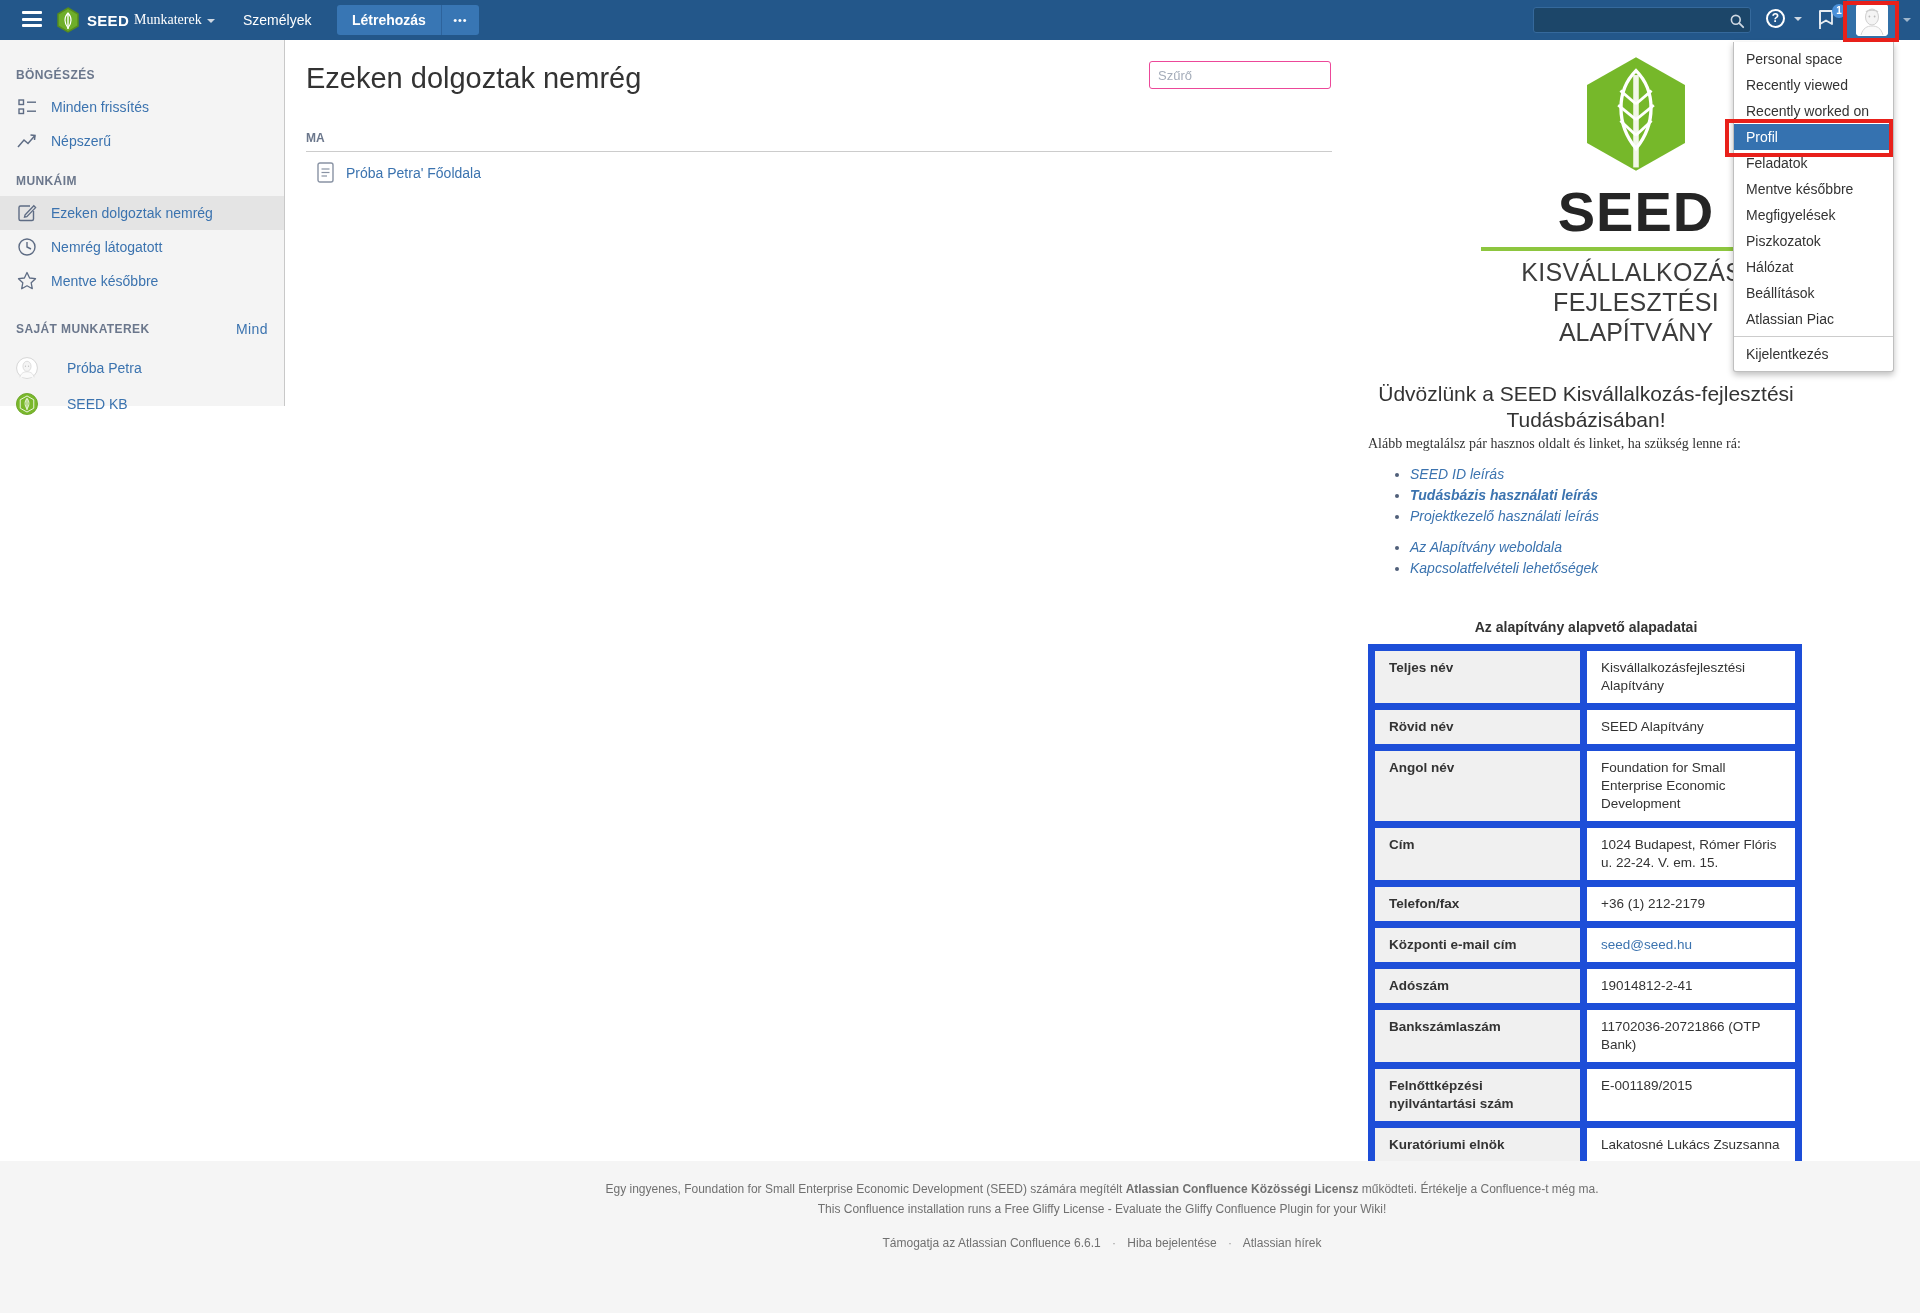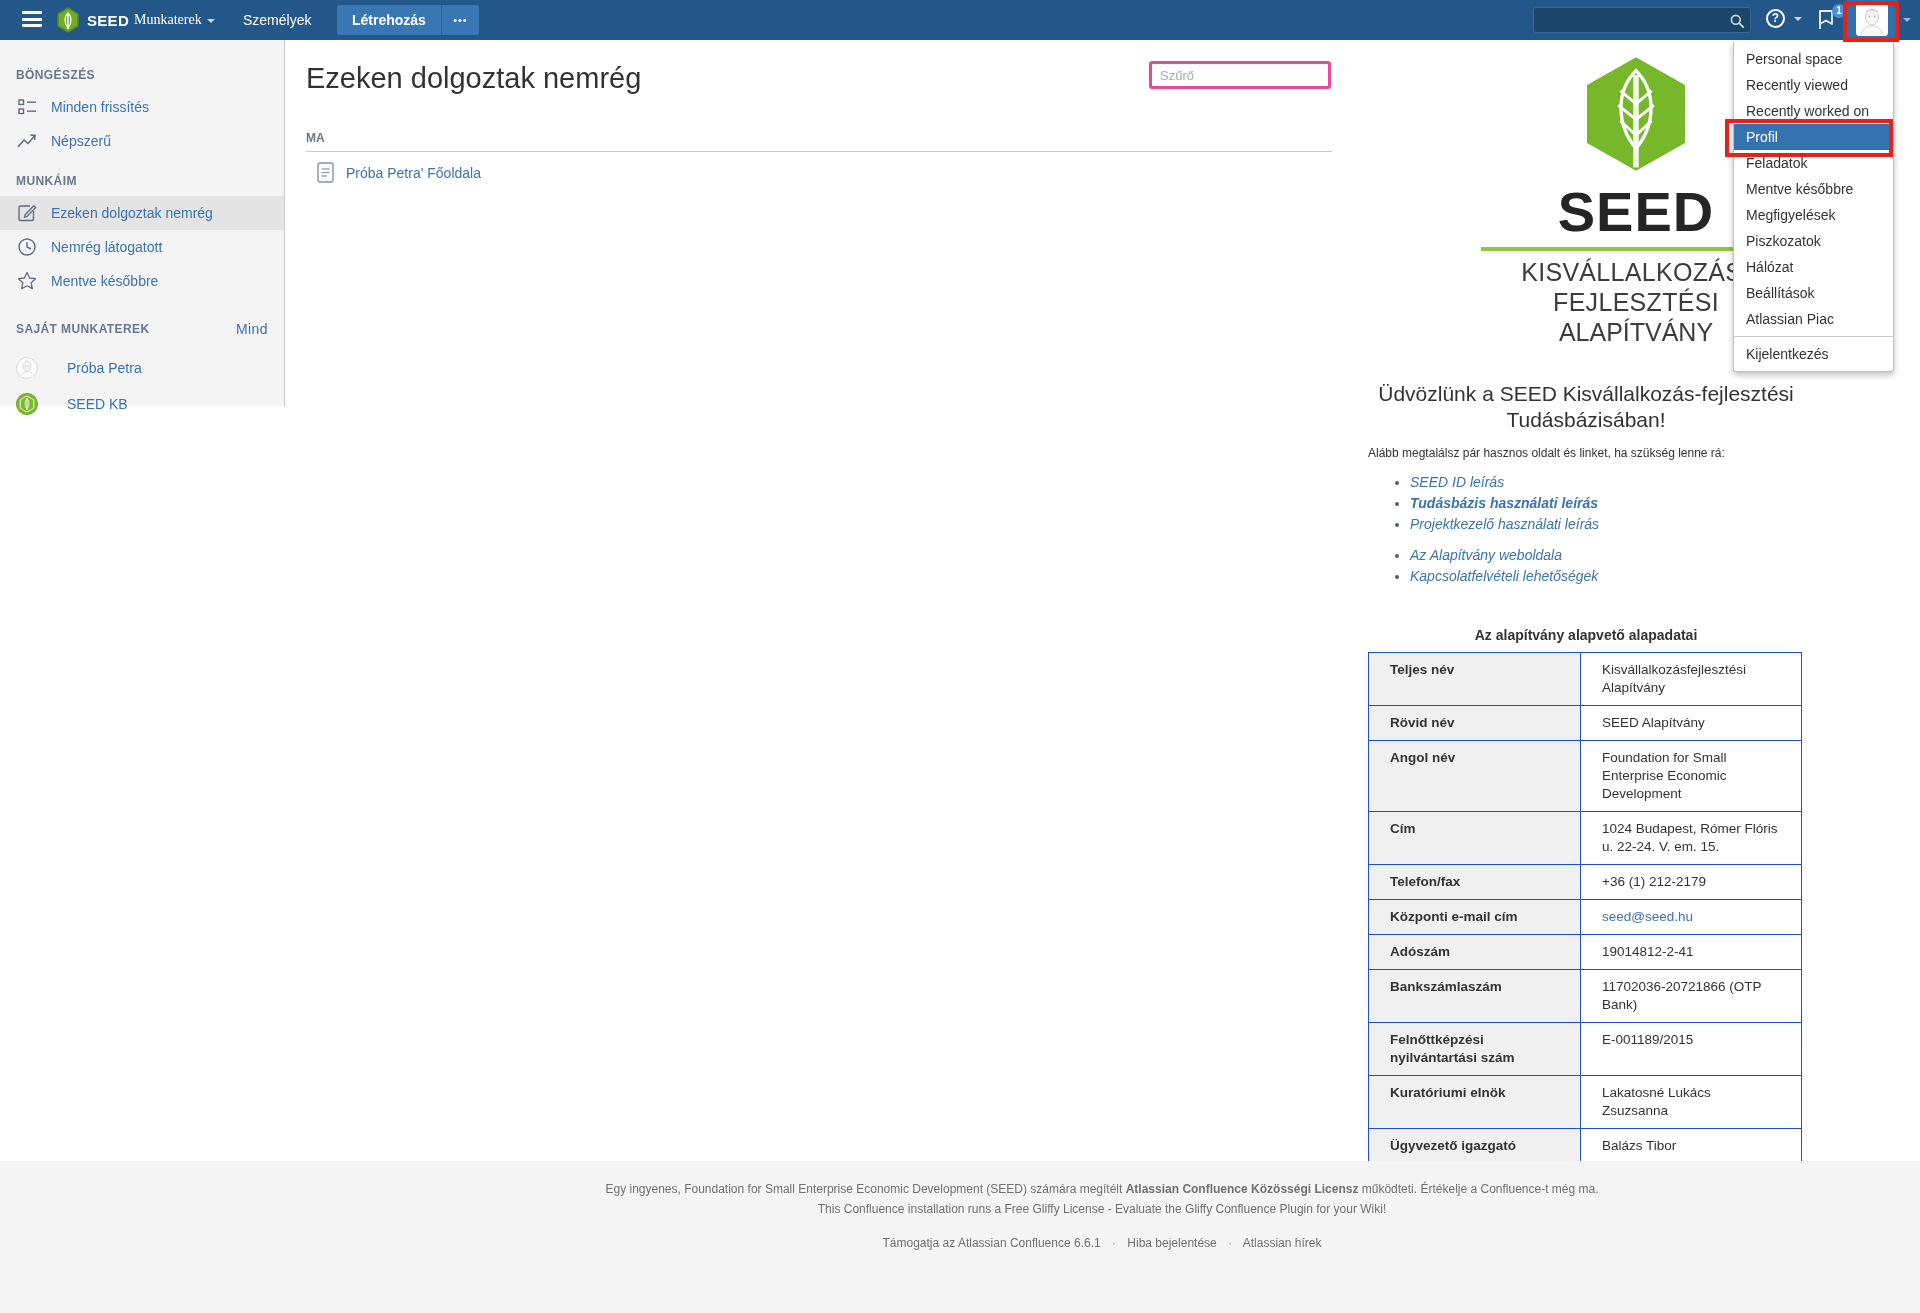--- a/index.html
+++ b/index.html
@@ -47,45 +47,45 @@
   .side-header .mind { position:absolute; right:0; top:0; font-weight:normal; font-size:14px; color:#3b73af; cursor:pointer; }
   .side-item { height:34px; display:flex; align-items:center; padding-left:16px; cursor:pointer; }
   .side-item.selected { background:#e4e4e4; }
   .side-item .s-icon { width:22px; height:22px; margin-right:13px; display:flex; align-items:center; justify-content:center; }
   .side-item .s-label { font-size:14px; color:#3b73af; }
   .side-item.sp { height:36px;gap:16px; }
 
   
   .main { position:absolute; left:306px; top:40px; width:1026px; z-index:5; }
   .main h1 { margin-top:22px; font-size:29px; font-weight:normal; color:#333; }
-  .filter-input { position:absolute; left:843px; top:21px; width:182px; height:28px; border:3px solid #ec4899; border-radius:3px; padding:0 8px; font-size:13px; color:#333; outline:none; }
+  .filter-input { position:absolute; left:843px; top:21px; width:182px; height:28px; border:1px solid #ec4899; border-radius:3px; padding:0 8px; font-size:13px; color:#333; outline:none; }
   .filter-input::placeholder { color:#a5adba; }
   .group-header { margin-top:36px; padding-bottom:6px; border-bottom:1px solid #ccc; font-size:12px; font-weight:bold; color:#6b778c; }
   .page-row { display:flex; align-items:center; padding:10px 0 10px 11px; }
   .page-row .p-icon { margin-right:12px; }
   .page-row a { font-size:14px; color:#3b73af; }
 
   
   .rightcol { position:absolute; left:1368px; top:55px; width:436px; z-index:1; }
   .logo-block { position:relative; left:50px; text-align:center; width:340px; margin:0 auto; }
   .logo-seed { font-size:56px; line-height:54px; font-weight:bold; color:#252525; letter-spacing:1px; margin-top:12px; }
   .logo-line { height:4px; background:#8dc63f; width:310px; margin:8px auto 0 auto; }
   .logo-sub { font-size:25px; line-height:30px; color:#3c3c3c; margin-top:6px; letter-spacing:.3px; }
   .logo-sub2 { font-size:25px; line-height:30px; color:#3c3c3c; }
   .welcome { margin-top:34px; text-align:center; font-size:21px; line-height:26px; color:#333; }
   .welcome span { display:block; white-space:nowrap; }
-  .intro { margin-top:13px; font-size:12px; color:#333; }
+  .intro { margin-top:3px; font-size:14px; color:#333;font-family:Liberation Serif, serif; }
   .link-list { margin-top:12px; padding-left:42px; list-style:disc;font-style:italic; }
   .link-list.second { margin-top:10px; }
   .link-list li { font-size:14px; line-height:21px; color:#505f79; }
   .link-list li a { color:#3b73af; }
   .link-list li.bold a { font-weight:bold; }
   .tbl-title { margin-top:40px; text-align:center; font-size:14px; font-weight:bold; color:#333; }
   table.info { margin-top:9px; border-collapse:collapse; width:434px; font-size:13.5px; color:#333; }
-  table.info td { border:1px solid #1d4ed8; padding:8px 21px; vertical-align:top; line-height:18px; }
+  table.info td { border:7px solid #1d4ed8; padding:8px 14px; vertical-align:top; line-height:18px; }
   table.info td.lbl { background:#f0f0f0; font-weight:bold; width:212px; }
   table.info a { color:#3b73af; }
 
   
   .footer { position:absolute; left:0; top:1161px; width:1920px; height:152px; background:#f5f5f5; z-index:2; }
   .footer-inner { margin-left:284px; width:1636px; text-align:center; padding-top:18px; font-size:12px; color:#707070; }
   .footer-inner .fl { line-height:20px; }
   .footer-links { margin-top:14px; }
   .footer-links a { color:#707070; }
   .footer-links .dot { margin:0 8px; color:#999; }

